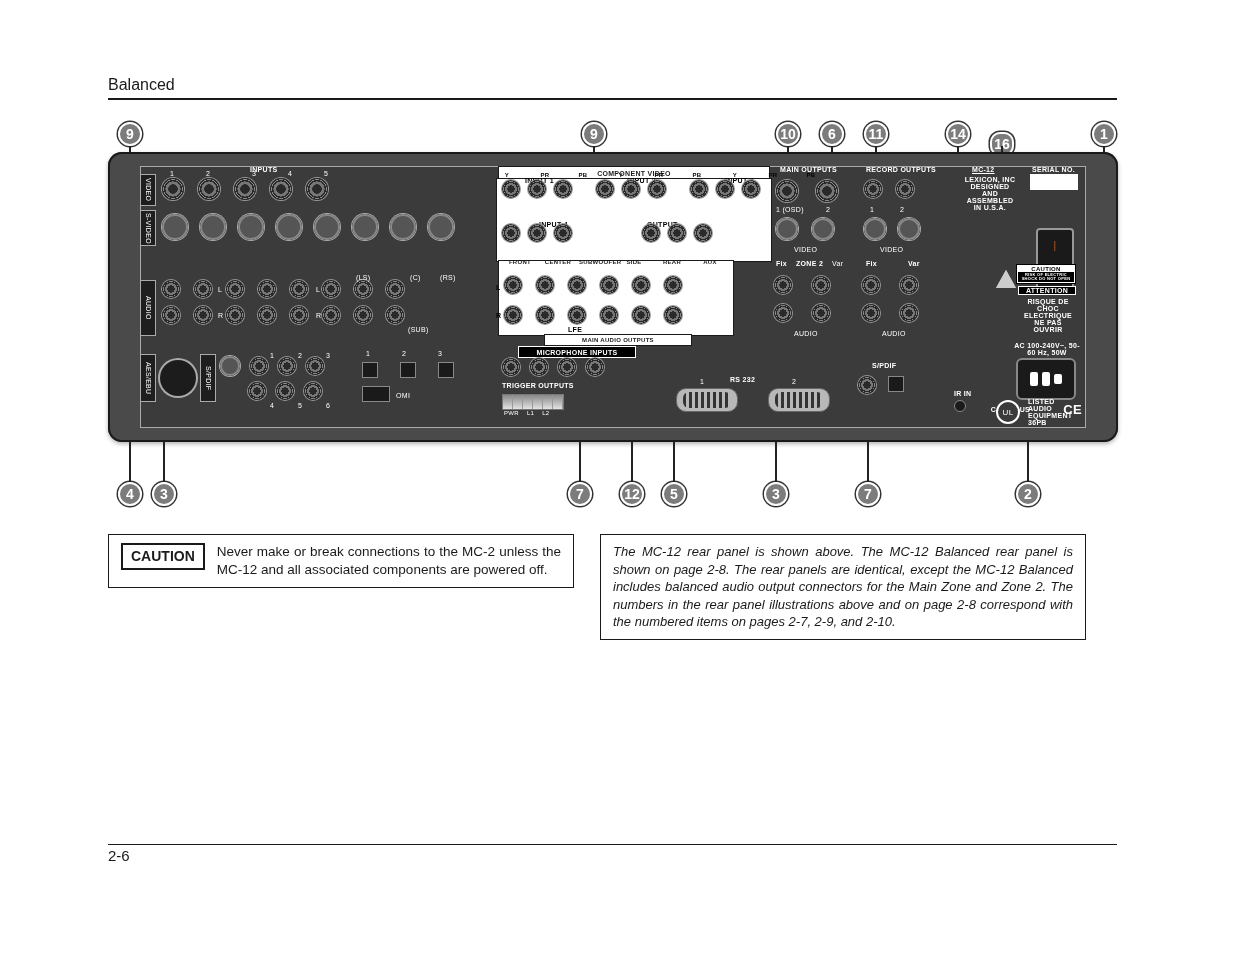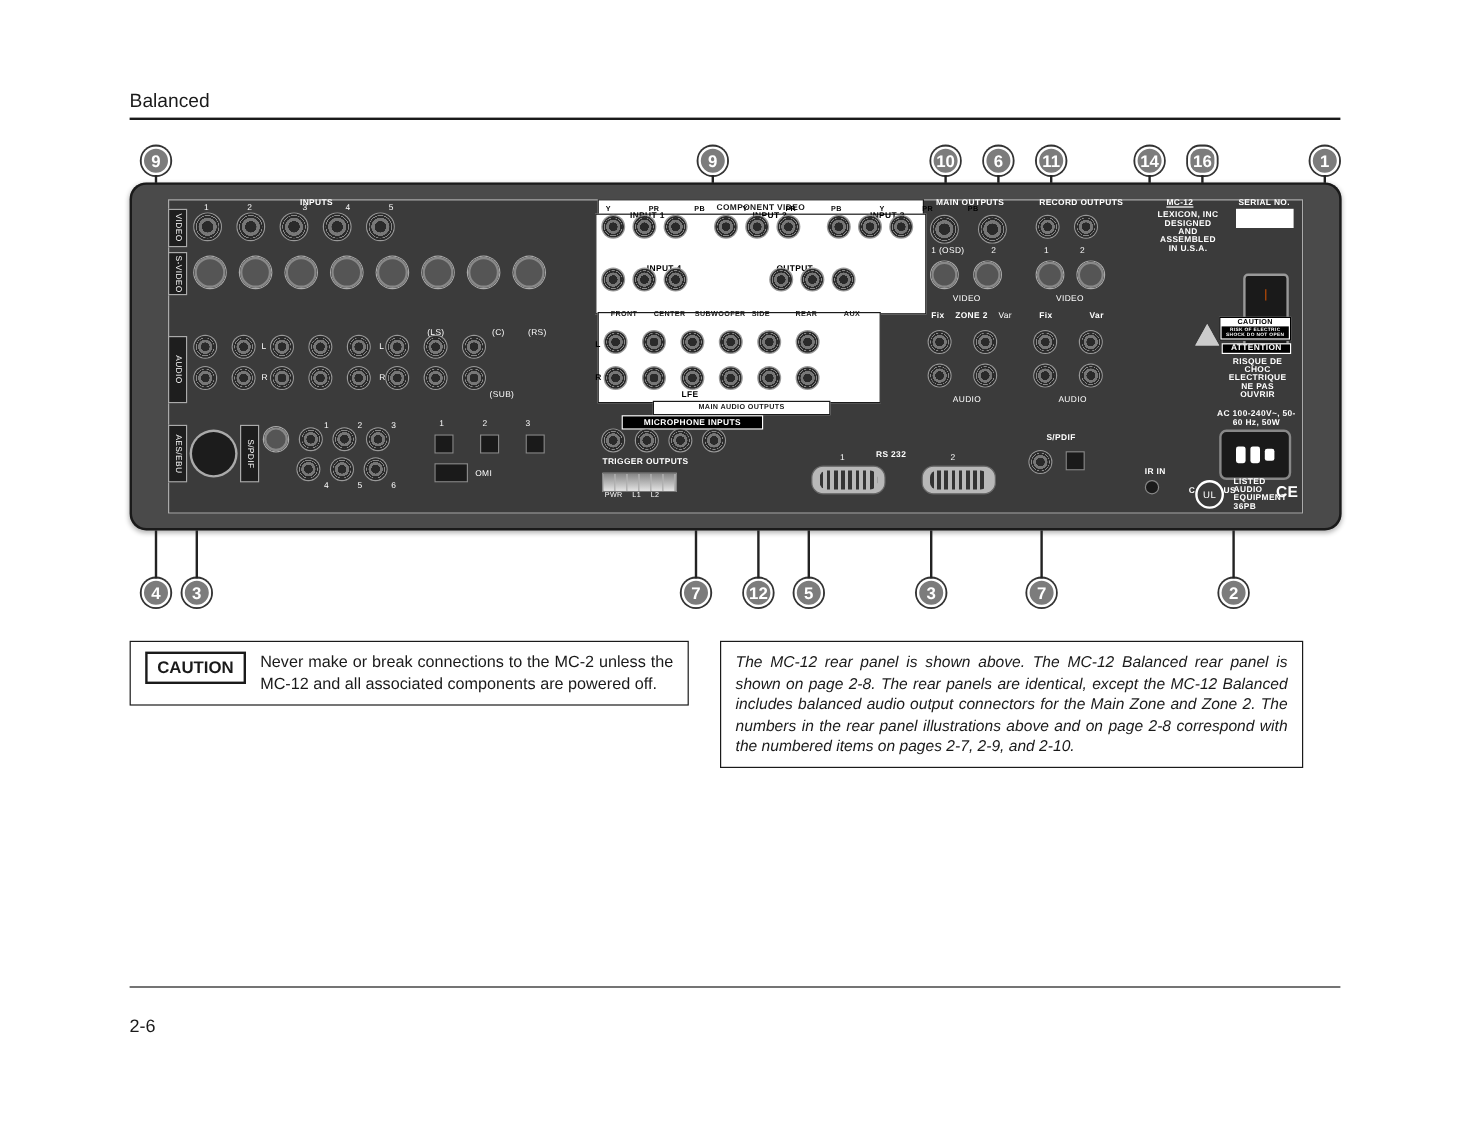--- a/index.html
+++ b/index.html
@@ -89,21 +89,21 @@
     box-shadow: inset 0 0 0 2px #fff, 0 0 0 1.5px #333;
     font-family: Arial, sans-serif;
   }
   .leader { position:absolute; background:#222; width:2px; }
 
   .below { display:flex; gap: 26px; margin-top: 92px; align-items: flex-start;}
   .caution-note { border:1.5px solid #1a1a1a; padding: 8px 12px; width: 466px; box-sizing:border-box; display:flex; align-items:flex-start; gap:12px; font-size:13.5px; line-height:1.35; text-align:justify;}
   .caution-note .tag { border:2px solid #1a1a1a; font-weight:700; padding:2px 8px; font-size:14px; flex-shrink:0;}
   .desc-note { border:1.5px solid #1a1a1a; padding: 8px 12px; width: 486px; box-sizing:border-box; font-style: italic; font-size:13px; line-height:1.35; text-align:justify;}
 
-  .footer { position:absolute; left:108px; bottom: 90px; right:118px; border-top: 1.5px solid #1a1a1a; padding-top: 24px; font-size:15px;}
+  .footer { position:absolute; left:108px; bottom: 90px; right:118px; border-top: 1.5px solid #1a1a1a; padding-top: 2px; font-size:15px;}
 
   
   .plbl { position:absolute; color:#fff; font-size:7px; font-weight:600; }
   .plbl-b { position:absolute; color:#000; font-size:7px; font-weight:700; }
   .side-tab { position:absolute; width:14px; background:#1e1e1e; border:1px solid #aaa; color:#fff; font-size:7px; writing-mode:vertical-rl; text-align:center; display:flex; align-items:center; justify-content:center;}
 </style>
 </head>
 <body>
 
 <div class="page">
@@ -115,21 +115,21 @@
 
   <div class="panel-wrap">
 
     <div id="top-callouts">
         <div class="callout" style="left: 10px; top: 0px;">9</div>
         <div class="callout" style="left: 474px; top: 0px;">9</div>
         <div class="callout" style="left: 668px; top: 0px;">10</div>
         <div class="callout" style="left: 712px; top: 0px;">6</div>
         <div class="callout" style="left: 756px; top: 0px;">11</div>
         <div class="callout" style="left: 838px; top: 0px;">14</div>
-        <div class="callout" style="left: 882px; top: 0px; border-radius: 10px;">16</div>
+        <div class="callout" style="left: 882px; top: 10px; border-radius: 10px;">16</div>
         <div class="callout" style="left: 984px; top: 0px;">1</div>
       </div>
 
     <div id="top-leaders">
         <div class="leader" style="left: 21px; top: 24px; height: 20px;"></div>
         <div class="leader" style="left: 485px; top: 24px; height: 20px;"></div>
         <div class="leader" style="left: 679px; top: 24px; height: 20px;"></div>
         <div class="leader" style="left: 723px; top: 24px; height: 20px;"></div>
         <div class="leader" style="left: 767px; top: 24px; height: 20px;"></div>
         <div class="leader" style="left: 849px; top: 24px; height: 20px;"></div>

